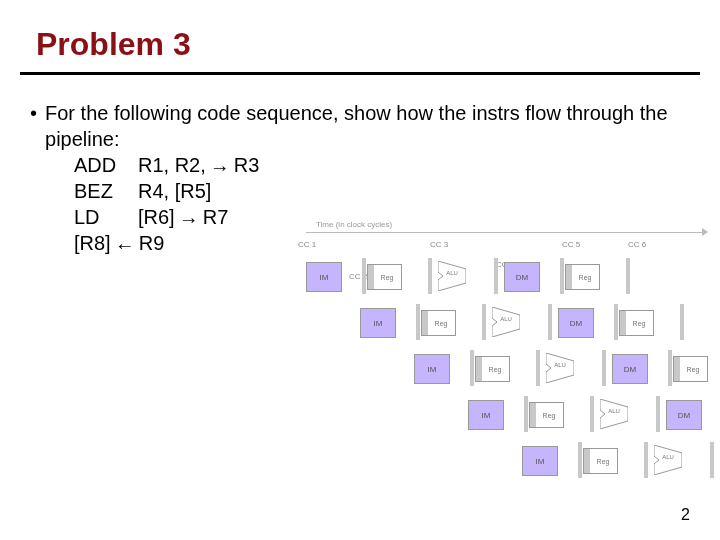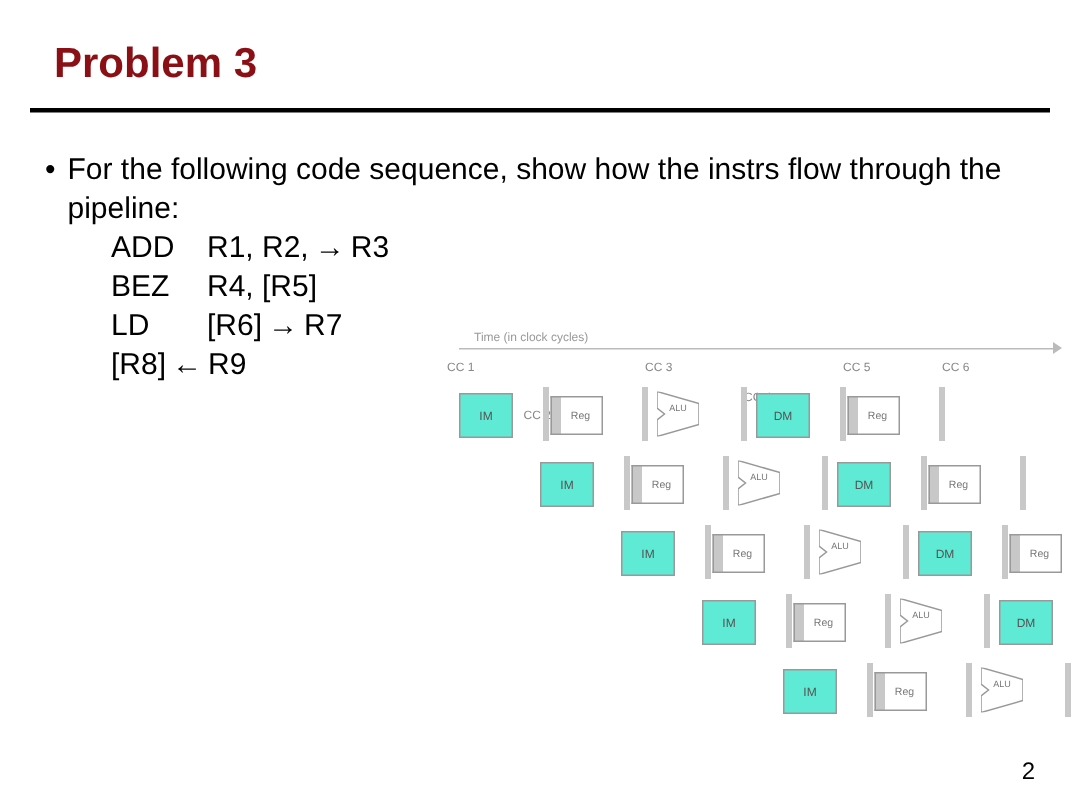--- a/index.html
+++ b/index.html
@@ -15,21 +15,21 @@
   }
   .slide {
     position: relative;
     width: 720px;
     height: 540px;
   }
   .title {
     position: absolute;
     top: 26px;
     left: 36px;
-    font-size: 28px;
+    font-size: 32px;
     font-weight: bold;
     color: #8b1016;
   }
   .rule {
     position: absolute;
     top: 72px;
     left: 20px;
     width: 680px;
     height: 0;
     border-top: 3px solid #000;
@@ -132,21 +132,21 @@
   .stage {
     position: absolute;
     top: 6px;
     height: 28px;
     display: flex;
     align-items: center;
     justify-content: center;
   }
   .stage.im, .stage.dm {
     width: 34px;
-    background: #5eead4;
+    background: #c4b5fd;
     border: 1px solid #999;
     font-size: 8px;
     color: #555;
   }
   .stage.reg {
     width: 28px;
     height: 24px;
     top: 8px;
     border: 1px solid #999;
     background: #fff;

